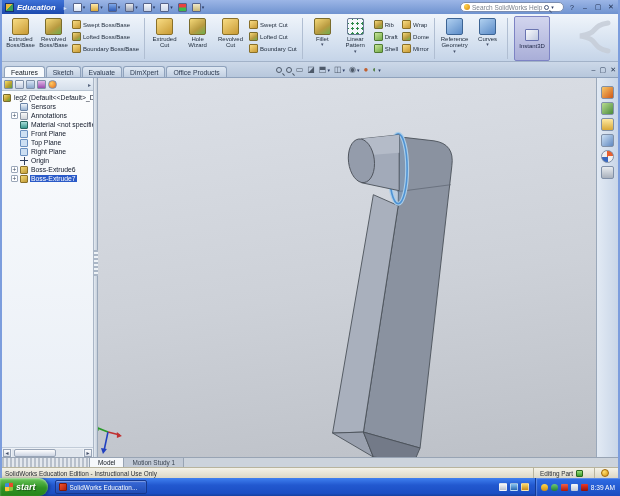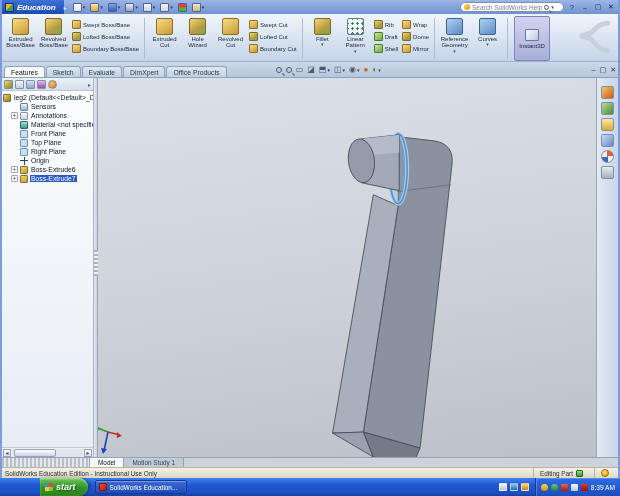--- a/index.html
+++ b/index.html
@@ -107,21 +107,21 @@
 .doctabs { flex:0 0 10px; background:#ccd3dc; border-top:1px solid #98a4b4; display:flex; align-items:stretch; font-size:6.4px; }
 .tabgrip { width:88px; background:repeating-linear-gradient(90deg,#b8c0cc 0 2px,#e4e8ee 2px 4px); border-right:1px solid #98a4b4; }
 .dtab { display:flex; align-items:center; padding:0 8px; border-right:1px solid #98a4b4; color:#3a4452; background:#c2cad6; }
 .dtab.active { background:#f6f8fb; color:#10161e; }
 .statusbar { flex:0 0 11px; background:linear-gradient(#f4f2e8,#dcd8c6); border-top:1px solid #b8b49e; display:flex; align-items:center; font-size:6.4px; color:#2c3038; padding:0 3px; }
 .st-right { margin-left:auto; display:flex; align-items:center; gap:5px; }
 .st-cell { border-left:1px solid #b8b49e; padding:0 6px; display:flex; align-items:center; gap:3px; height:10px; }
 .st-green { width:7px; height:7px; background:linear-gradient(#9ade7a,#3a9a2a); border:1px solid #2a6a1e; border-radius:1px; }
 .st-gold { width:8px; height:8px; border-radius:50%; background:radial-gradient(circle at 32% 30%,#ffe070,#d89410); border:1px solid #a06808; }
 .taskbar { position:absolute; left:0; bottom:0; width:620px; height:18px; background:linear-gradient(#3f80f0,#2258cf 40%,#1b4ec4 85%,#15409f); display:flex; align-items:stretch; }
-.startbtn { display:flex; align-items:center; gap:3px; padding:0 12px 0 5px; background:linear-gradient(#6cc95c,#2f9324 55%,#278418); border-radius:0 9px 9px 0; box-shadow:inset 0 1px 2px rgba(255,255,255,.5), 2px 0 3px rgba(0,0,0,.3); color:#fff; font-weight:bold; font-style:italic; font-size:9px; text-shadow:1px 1px 1px rgba(0,0,0,.4);margin-left:40px; }
+.startbtn { display:flex; align-items:center; gap:3px; padding:0 12px 0 5px; background:linear-gradient(#6cc95c,#2f9324 55%,#278418); border-radius:0 9px 9px 0; box-shadow:inset 0 1px 2px rgba(255,255,255,.5), 2px 0 3px rgba(0,0,0,.3); color:#fff; font-weight:bold; font-style:italic; font-size:9px; text-shadow:1px 1px 1px rgba(0,0,0,.4); }
 .flag { width:8px; height:8px; border-radius:1px; background:conic-gradient(#e84c2c 0 25%,#8cc63e 0 50%,#ffc33c 0 75%,#3c8cde 0); transform:skewY(-4deg); }
 .taskbtn { margin:2px 0 2px 7px; width:92px; background:linear-gradient(#3a6ad8,#1f4cb6); border:1px solid #16388e; border-radius:2px; box-shadow:inset 0 1px 1px rgba(255,255,255,.35); color:#fff; font-size:6.4px; display:flex; align-items:center; gap:3px; padding:0 3px; white-space:nowrap; overflow:hidden; }
 .tbico { width:8px; height:8px; flex:0 0 8px; background:linear-gradient(135deg,#f05028,#b02010); border:1px solid #801808; border-radius:1px; }
 .qlzone { margin-left:auto; display:flex; align-items:center; gap:3px; padding-right:6px; }
 .qlico { width:8px; height:8px; border-radius:1px; border:1px solid rgba(255,255,255,.5); }
 .ql1 { background:linear-gradient(#f8f8f8,#b8c0d0); }
 .ql2 { background:linear-gradient(#88c4f0,#2868b0); }
 .ql3 { background:linear-gradient(#f8d868,#c88818); }
 .tray { display:flex; align-items:center; gap:3px; background:linear-gradient(#2e6ce4,#1a4cc0); border-left:1px solid #123a96; box-shadow:inset 1px 1px 1px rgba(255,255,255,.25); padding:0 5px; color:#fff; font-size:6.6px; }
 .tico { width:7px; height:7px; border-radius:1px; }

